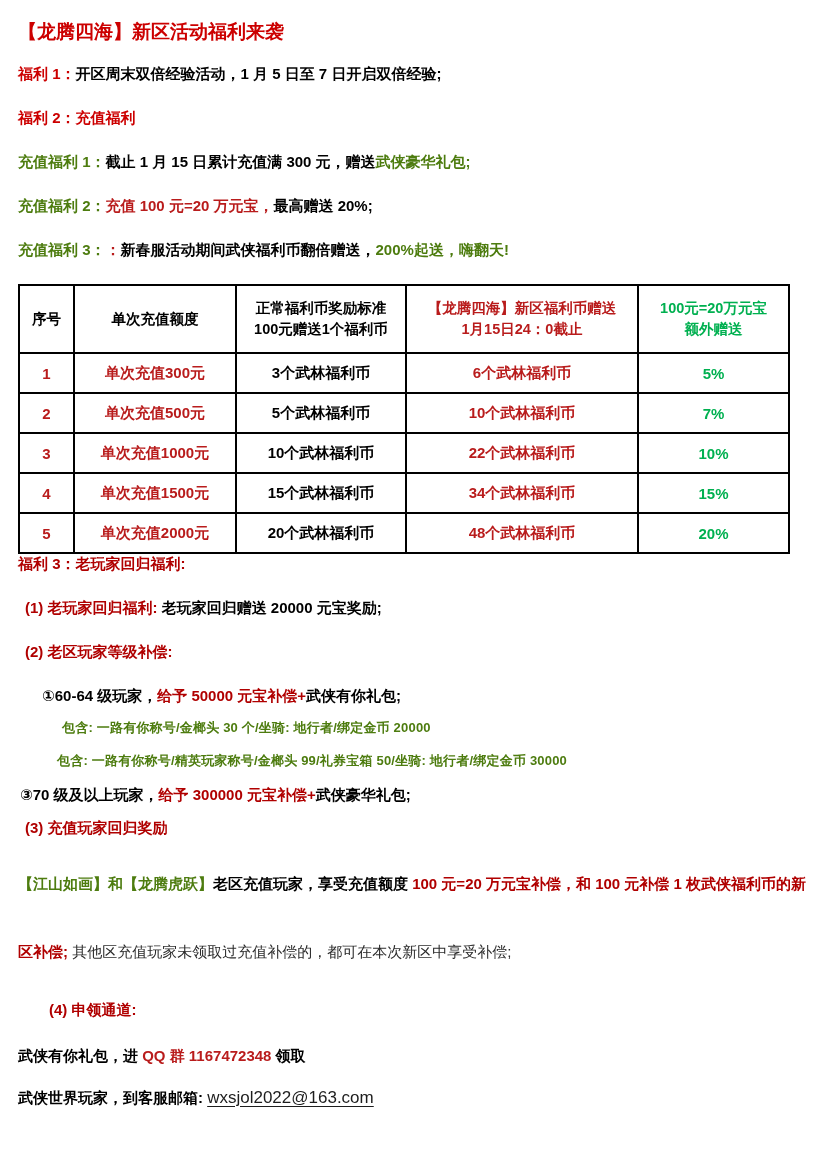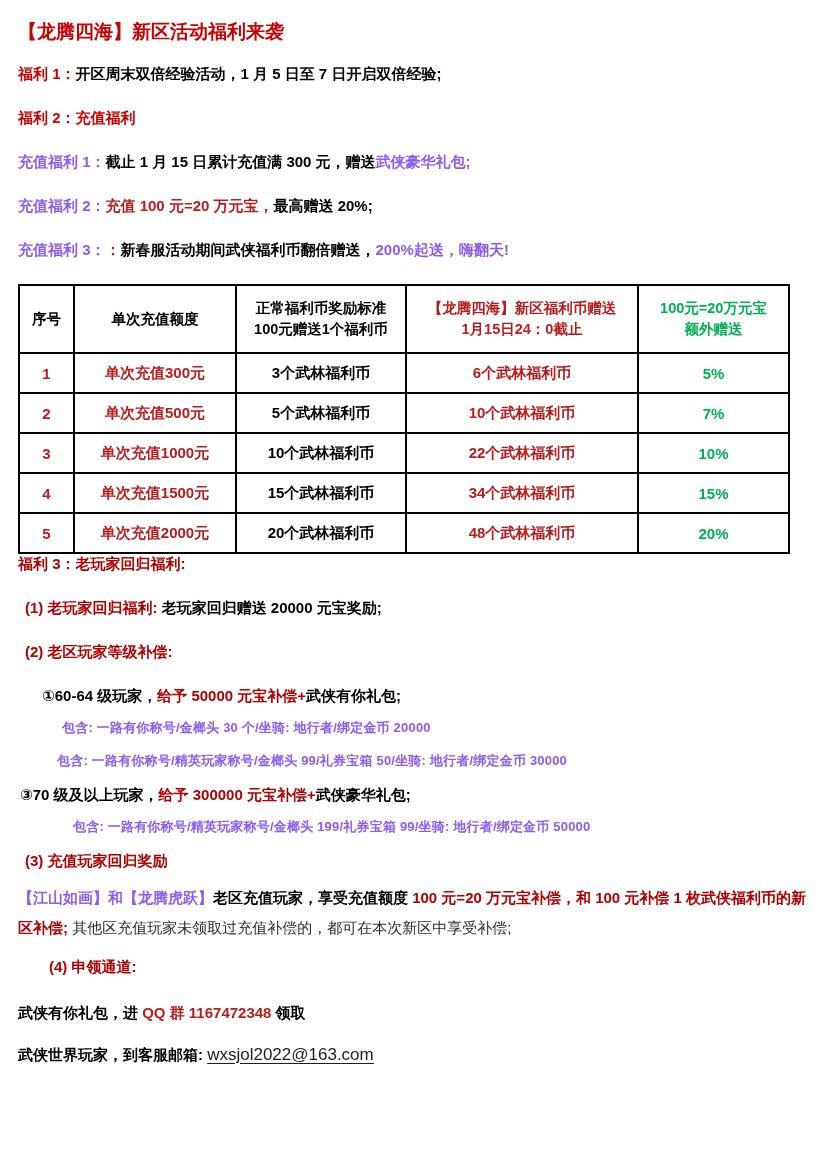--- a/index.html
+++ b/index.html
@@ -6,21 +6,21 @@
   body{
     width:835px;height:1167px;overflow:hidden;
     font-family:"Liberation Sans","DejaVu Sans",sans-serif;
     color:#000;
   }
   .page{padding:14px 17px 0 18px;}
   
   .c-title{color:#CC0000;}
   .c-red{color:#b91c1c;}
   .c-dkred{color:#B00000;}
-  .c-blue{color:#8b5cf6;}
+  .c-blue{color:#4d7c0f;}
   .c-green{color:#00B050;}
   .c-black{color:#000000;}
   .c-gray{color:#2b2b2b;font-weight:400;}
 
   h1.title{font-size:19px;line-height:24px;margin:6px 0 20px 0;font-weight:bold;}
   p.para{font-size:15px;line-height:20px;margin:0 0 24px 0;font-weight:bold;}
   p.tier{font-size:15px;line-height:20px;margin:0 0 13px 0;font-weight:bold;}
   p.detail{font-size:13px;line-height:18px;margin:0 0 15px 0;font-weight:bold;}
   .ind-1{padding-left:7px;}     
   .ind-2{padding-left:24px;}    
@@ -35,21 +35,21 @@
   table.promo th,table.promo td{
     border:2px solid #000;text-align:center;vertical-align:middle;
     font-weight:bold;padding:0 2px;
   }
   table.promo th{font-size:14.5px;line-height:21px;height:66px;}
   table.promo td{font-size:15px;height:38px;}
   .hl:empty{display:none;}
   .after-table{margin-top:28px;}
 
   p.recharge{
-    font-size:15px;font-weight:bold;line-height:30px;margin:-12px 0 -10px 0;
+    font-size:15px;font-weight:bold;line-height:68px;margin:-12px 0 -10px 0;
   }
   a.mail{
     color:#1d1d1d;font-weight:400;font-size:17px;
     text-decoration:underline;text-underline-offset:3px;
   }
   .sp{letter-spacing:0.2px;}
 </style>
 </head>
 <body>
 
@@ -139,21 +139,20 @@
   <p class="para ind-1"><span class="c-dkred">(1) 老玩家回归福利: </span><span class="c-black">老玩家回归赠送 20000 元宝奖励;</span></p>
 
   <p class="para ind-1 c-dkred">(2) 老区玩家等级补偿:</p>
 
   <p class="tier ind-2"><span class="c-black">①60-64 级玩家，</span><span class="c-dkred">给予 50000 元宝补偿+</span><span class="c-black">武侠有你礼包;</span></p>
   <p class="detail ind-3 c-blue sp">包含: 一路有你称号/金榔头 30 个/坐骑: 地行者/绑定金币 20000</p>
 
   <p class="detail ind-3b c-blue sp">包含: 一路有你称号/精英玩家称号/金榔头 99/礼券宝箱 50/坐骑: 地行者/绑定金币 30000</p>
 
   <p class="tier ind-2b"><span class="c-black">③70 级及以上玩家，</span><span class="c-dkred">给予 300000 元宝补偿+</span><span class="c-black">武侠豪华礼包;</span></p>
-  <p class="detail ind-3c c-blue sp">包含: 一路有你称号/精英玩家称号/金榔头 199/礼券宝箱 99/坐骑: 地行者/绑定金币 50000</p>
 
   <p class="para ind-1 c-dkred" style="margin-top:1px;">(3) 充值玩家回归奖励</p>
 
   <p class="recharge"><span class="c-blue">【江山如画】和【龙腾虎跃】</span><span class="c-black">老区充值玩家，享受充值额度 </span><span class="c-dkred">100 元=20 万元宝补偿，和 100 元补偿 1 枚武侠福利币的新区补偿; </span><span class="c-gray">其他区充值玩家未领取过充值补偿的，都可在本次新区中享受补偿;</span></p>
 
   <p class="para ind-1 c-dkred" style="margin-top:24px;margin-bottom:26px;margin-left:24px;">(4) 申领通道:</p>
 
   <p class="para" style="margin-bottom:22px;"><span class="c-black">武侠有你礼包，进 </span><span class="c-red">QQ 群 1167472348 </span><span class="c-black">领取</span></p>
 
   <p class="para"><span class="c-black">武侠世界玩家，到客服邮箱: </span><a href="#" class="mail">wxsjol2022@163.com</a></p>

